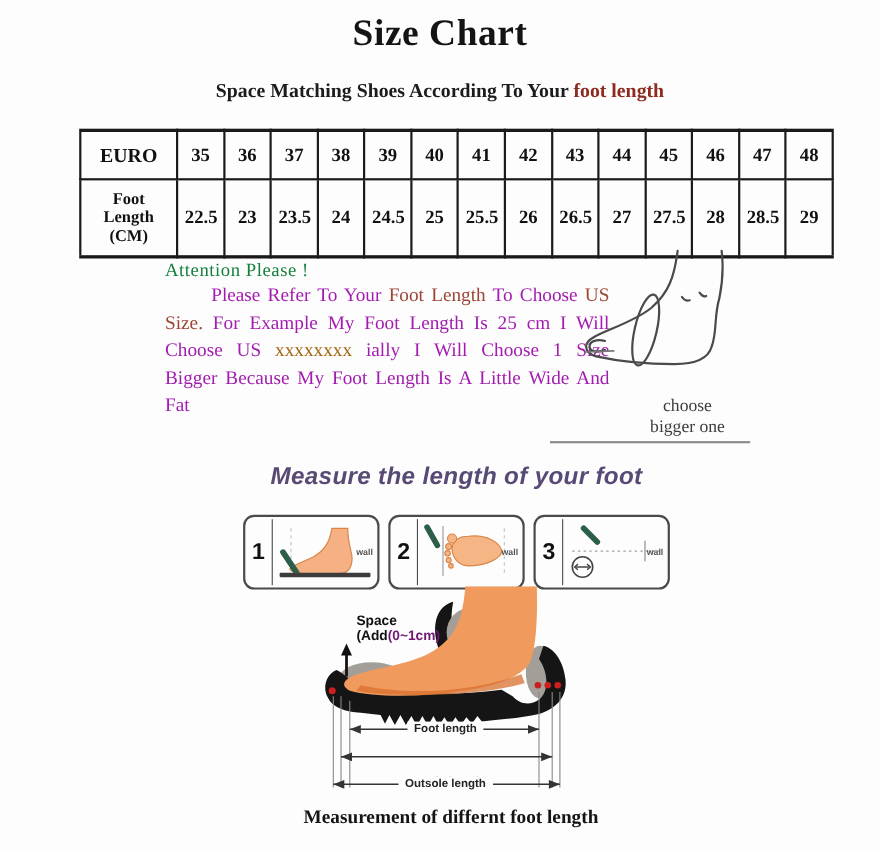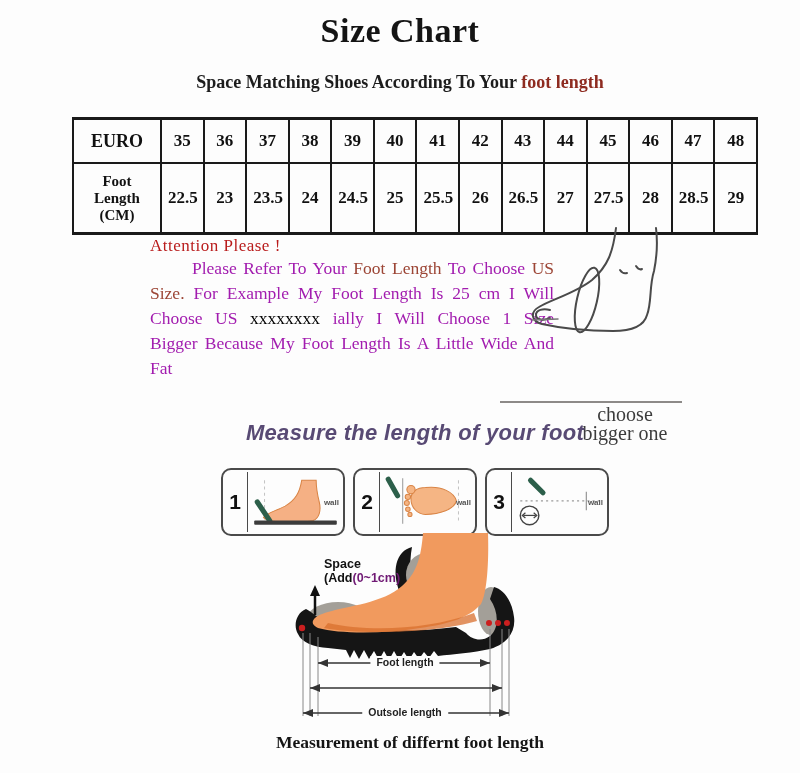--- a/index.html
+++ b/index.html
@@ -28,35 +28,35 @@
     border:2px solid #1a1a1a;text-align:center;vertical-align:middle;
     font-weight:bold;font-size:17px;padding:0 6px;color:#111;
   }
   .size-table tr.r1 td{height:38px;}
   .size-table tr.r2 td{height:64px;}
   .size-table td.rowhead{font-size:15px;line-height:17px;padding:2px 10px;}
   .size-table tr.r1 td.rowhead{font-size:18px;border-radius:22px;}
   
   .attention-heading{
     position:absolute;left:150px;top:236px;font-size:17px;font-weight:normal;
-    color:#b91c1c;letter-spacing:.5px;
+    color:#15803d;letter-spacing:.5px;
   }
   .attention-par{
     position:absolute;left:150px;top:256px;width:404px;
     font-size:17.5px;line-height:25px;text-align:justify;text-indent:42px;
     color:#262626;word-spacing:2px;
   }
   .c-black{color:#a21caf;}
   .c-brown{color:#9c4535;}
-  .c-lred{color:#000000;}
+  .c-lred{color:#a16207;}
   
   .foot-art{position:absolute;left:528px;top:224px;}
   .bigger-note{
     position:absolute;left:545px;top:360px;width:160px;text-align:center;
-    font-size:20px;line-height:19px;color:#3c3c3c;margin-top:45px;
+    font-size:16px;line-height:19px;color:#3c3c3c;
   }
   .note-rule{position:absolute;left:500px;top:401px;width:182px;height:2px;background:#8d8a88;}
   
   .measure-heading{
     position:absolute;left:15px;top:420px;width:800px;text-align:center;
     font-family:"Liberation Sans", sans-serif;font-style:italic;font-weight:bold;
     font-size:22px;color:#584a74;letter-spacing:.3px;
   }
   
   .steps{position:absolute;left:221px;top:468px;display:flex;gap:8px;}

